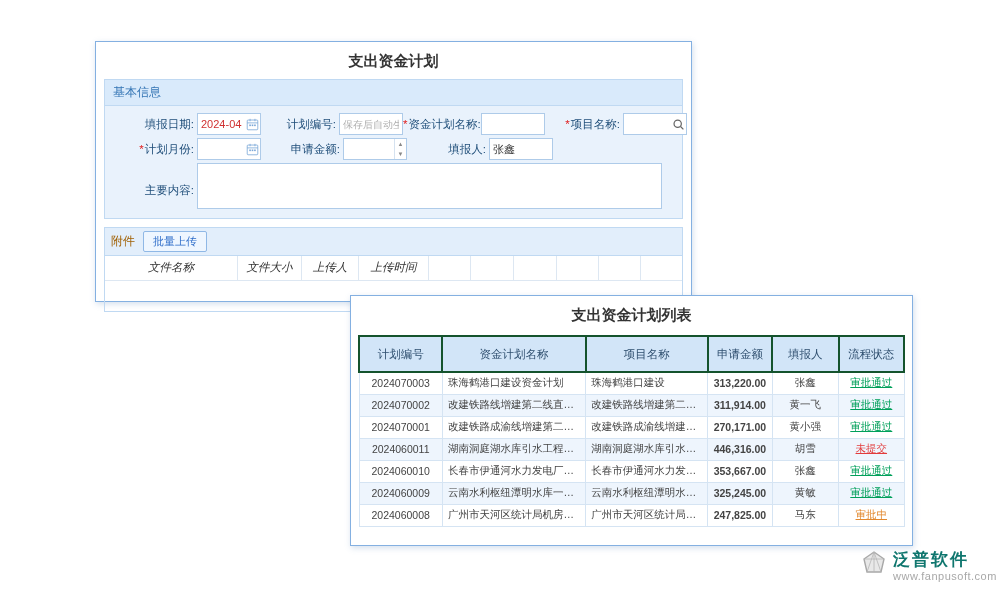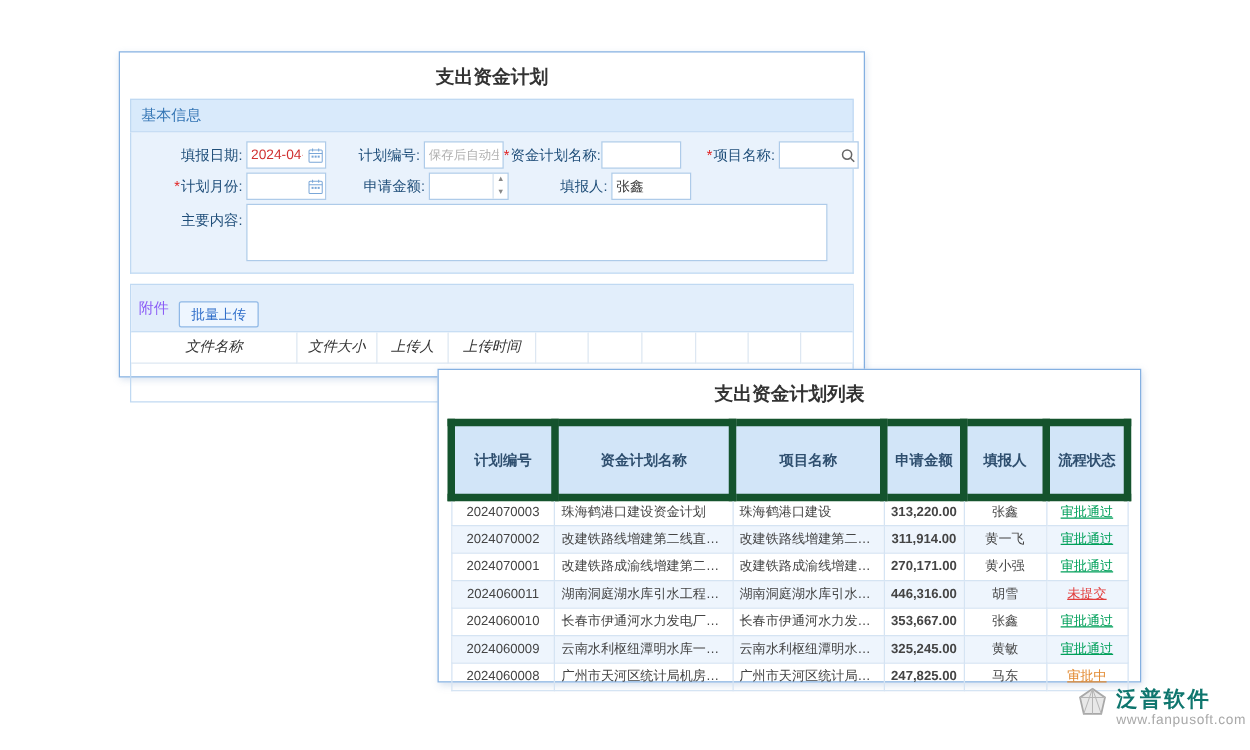--- a/index.html
+++ b/index.html
@@ -22,36 +22,36 @@
   .req { color:#e02020; margin-right:1px; }
   .fctrl { position:relative; width:64px; height:22px; background:#fff; border:1px solid #aecbe9; display:flex; align-items:center; }
   .fctrl input { border:0; outline:0; flex:1; min-width:0; height:100%; font-size:11px; padding:0 3px; font-family:inherit; color:#333; background:transparent; }
   .fctrl input::placeholder { color:#b0b0b0; font-size:10px; }
   input.red-text { color:#d03030; }
   .ctrl-icon { flex:0 0 auto; width:15px; display:flex; align-items:center; justify-content:center; cursor:pointer; }
   .spinner { display:flex; flex-direction:column; width:12px; border-left:1px solid #d5e2f0; height:100%; }
   .spinner span { flex:1; display:flex; align-items:center; justify-content:center; font-size:6px; color:#888; cursor:pointer; line-height:1; }
 
   .textarea-row { align-items:flex-start; }
-  .textarea-row .flabel { margin-top:6px; }
+  .textarea-row .flabel { margin-top:20px; }
   .main-textarea { flex:1; height:46px; margin-right:6px; border:1px solid #aecbe9; background:#fff; resize:none; outline:0; font-family:inherit; font-size:11px; padding:3px; }
 
   .attach-section { margin-top:8px; border:1px solid #c0d9f2; }
   .attach-bar { background:#e2eefb; padding:3px 6px; display:flex; align-items:center; gap:8px; border-bottom:1px solid #c0d9f2; }
-  .attach-label { font-size:12px; color:#8b5cf6; }
-  .batch-btn { background:#eef6ff; border:1px solid #8fb8e6; color:#2e6dc9; font-size:11px; padding:2px 9px; cursor:pointer; border-radius:2px; font-family:inherit;margin-top:10px; }
+  .attach-label { font-size:12px; color:#a16207; }
+  .batch-btn { background:#eef6ff; border:1px solid #8fb8e6; color:#2e6dc9; font-size:11px; padding:2px 9px; cursor:pointer; border-radius:2px; font-family:inherit; }
 
   .file-table { width:100%; border-collapse:collapse; table-layout:fixed;font-style:italic; }
   .file-table th { border:1px solid #dde7f2; border-top:none; height:24px; font-size:11.5px; font-weight:normal; color:#333; background:#fff; }
   .file-table th:first-child { border-left:none; }
   .file-table th:last-child { border-right:none; }
   .file-empty { height:30px; }
 
   .list-table { width:calc(100% - 14px); margin:2px 7px 0; border-collapse:collapse; table-layout:fixed; }
-  .list-table th { background:#d2e5f8; border:6px solid #14532d; color:#2f4f6f; font-size:11.5px; font-weight:bold; height:60px; }
+  .list-table th { background:#d2e5f8; border:2px solid #14532d; color:#2f4f6f; font-size:11.5px; font-weight:normal; height:36px; }
   .list-table td { border:1px solid #d5e4f3; font-size:10.5px; height:22px; padding:0 5px; white-space:nowrap; overflow:hidden; text-overflow:ellipsis; color:#444; }
   .list-table tr.alt { background:#eef5fd; }
   .cell-link { color:#2e6dc9; cursor:pointer; }
   .cell-center { text-align:center; }
   .cell-amount { text-align:center;font-weight:bold; }
   .status-link { text-decoration:underline; cursor:pointer; text-align:center; }
 
   #watermark { position:absolute; left:862px; top:550px; display:flex; align-items:center; gap:7px; }
   .wm-brand { font-size:17px; font-weight:bold; color:#0f766e; letter-spacing:2px; line-height:1.15; }
   .wm-url { font-size:11px; color:#a8a8a8; letter-spacing:0.5px; }

